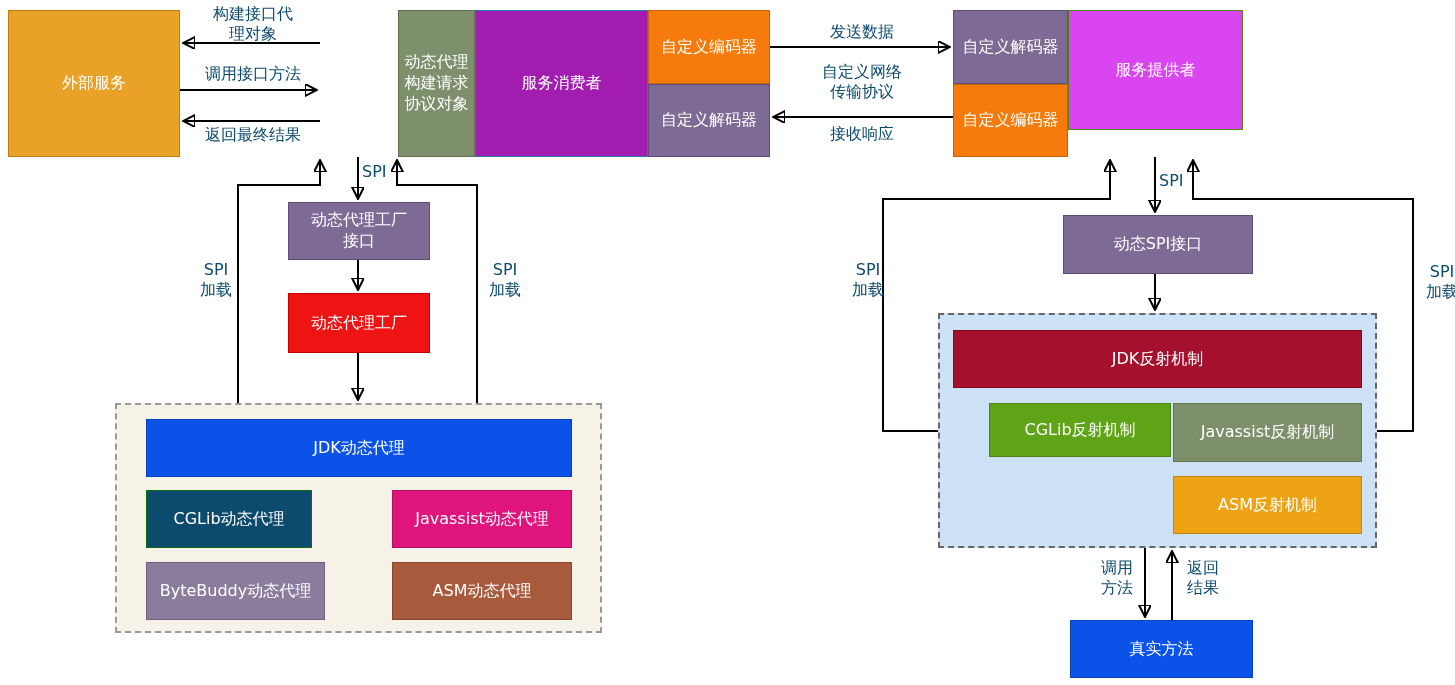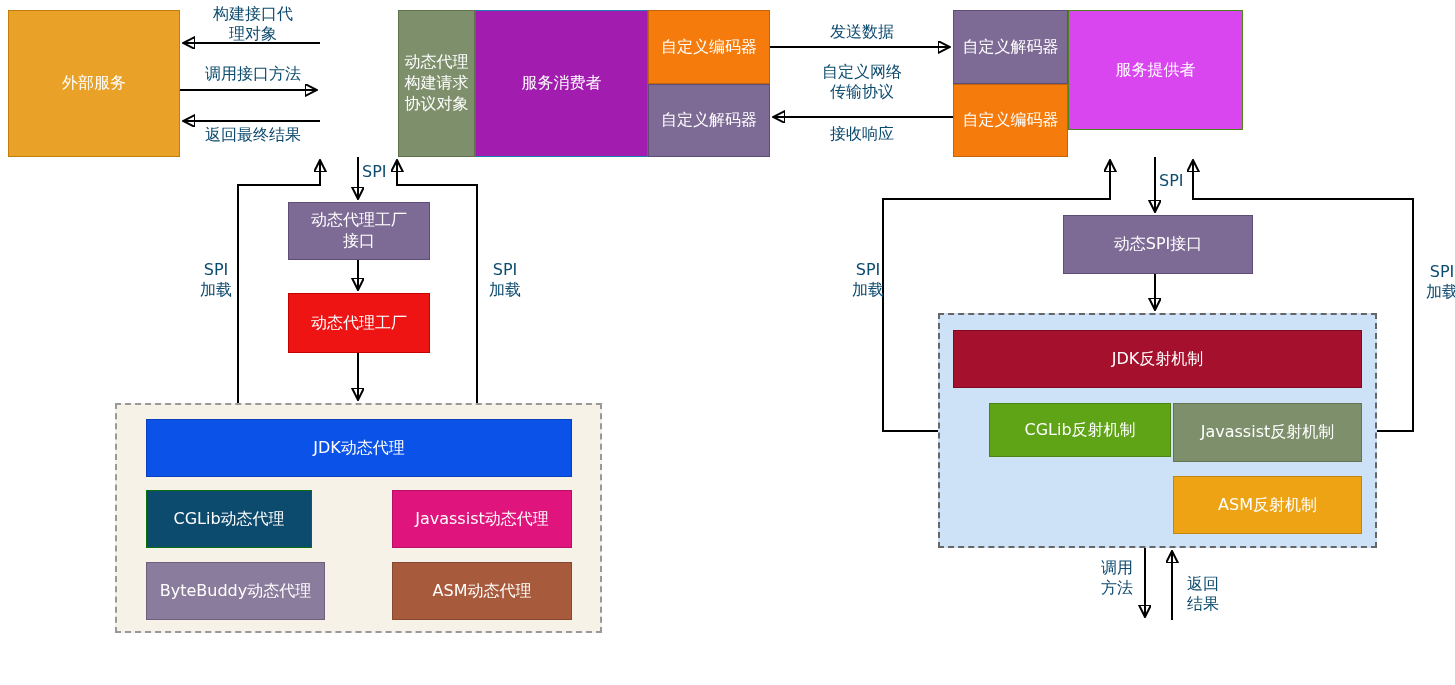--- a/index.html
+++ b/index.html
@@ -77,20 +77,21 @@
   <div class="box" style="left: 146px; top: 562px; width: 179px; height: 58px; background: rgb(138, 124, 156); border-color: rgb(110, 97, 128);">ByteBuddy动态代理</div>
   <div class="box" style="left: 392px; top: 562px; width: 180px; height: 58px; background: rgb(168, 90, 60); border-color: rgb(135, 72, 48);">ASM动态代理</div>
 
   <div class="box" style="left: 1063px; top: 215px; width: 190px; height: 59px; background: rgb(125, 107, 150); border-color: rgb(93, 78, 120);">动态SPI接口</div>
 
   <div class="box" style="left: 953px; top: 330px; width: 409px; height: 58px; background: rgb(165, 16, 45); border-color: rgb(130, 8, 31);">JDK反射机制</div>
   <div class="box" style="left: 955px; top: 403px; width: 182px; height: 54px; background: rgb(95, 163, 22); border-color: rgb(76, 132, 18); margin-left: 34px;">CGLib反射机制</div>
   <div class="box" style="left: 1173px; top: 403px; width: 189px; height: 59px; background: rgb(126, 143, 108); border-color: rgb(100, 115, 82);">Javassist反射机制</div>
   <div class="box" style="left: 1173px; top: 476px; width: 189px; height: 58px; background: rgb(237, 163, 19); border-color: rgb(194, 133, 13);">ASM反射机制</div>
 
+  <div class="box" style="left: 1070px; top: 620px; width: 183px; height: 58px; background: rgb(11, 82, 232); border-color: rgb(10, 63, 190);">真实方法</div>
 
   <div class="lbl" style="left:193px;top:4px;width:120px;">构建接口代
 理对象</div>
   <div class="lbl" style="left:193px;top:64px;width:120px;">调用接口方法</div>
   <div class="lbl" style="left:193px;top:125px;width:120px;">返回最终结果</div>
   <div class="lbl" style="left:812px;top:22px;width:100px;">发送数据</div>
   <div class="lbl" style="left:807px;top:62px;width:110px;">自定义网络
 传输协议</div>
   <div class="lbl" style="left:812px;top:124px;width:100px;">接收响应</div>
   <div class="lbl" style="left:362px;top:162px;width:40px;text-align:left;">SPI</div>
@@ -98,16 +99,16 @@
 加载</div>
   <div class="lbl" style="left:479px;top:260px;width:52px;">SPI
 加载</div>
   <div class="lbl" style="left:1159px;top:171px;width:40px;text-align:left;">SPI</div>
   <div class="lbl" style="left:842px;top:260px;width:52px;">SPI
 加载</div>
   <div class="lbl" style="left:1416px;top:262px;width:52px;">SPI
 加载</div>
   <div class="lbl" style="left:1094px;top:558px;width:46px;">调用
 方法</div>
-  <div class="lbl" style="left:1180px;top:558px;width:46px;margin-top:16px;">返回
+  <div class="lbl" style="left:1180px;top:558px;width:46px;">返回
 结果</div>
 
 </div>
 
 </body></html>

